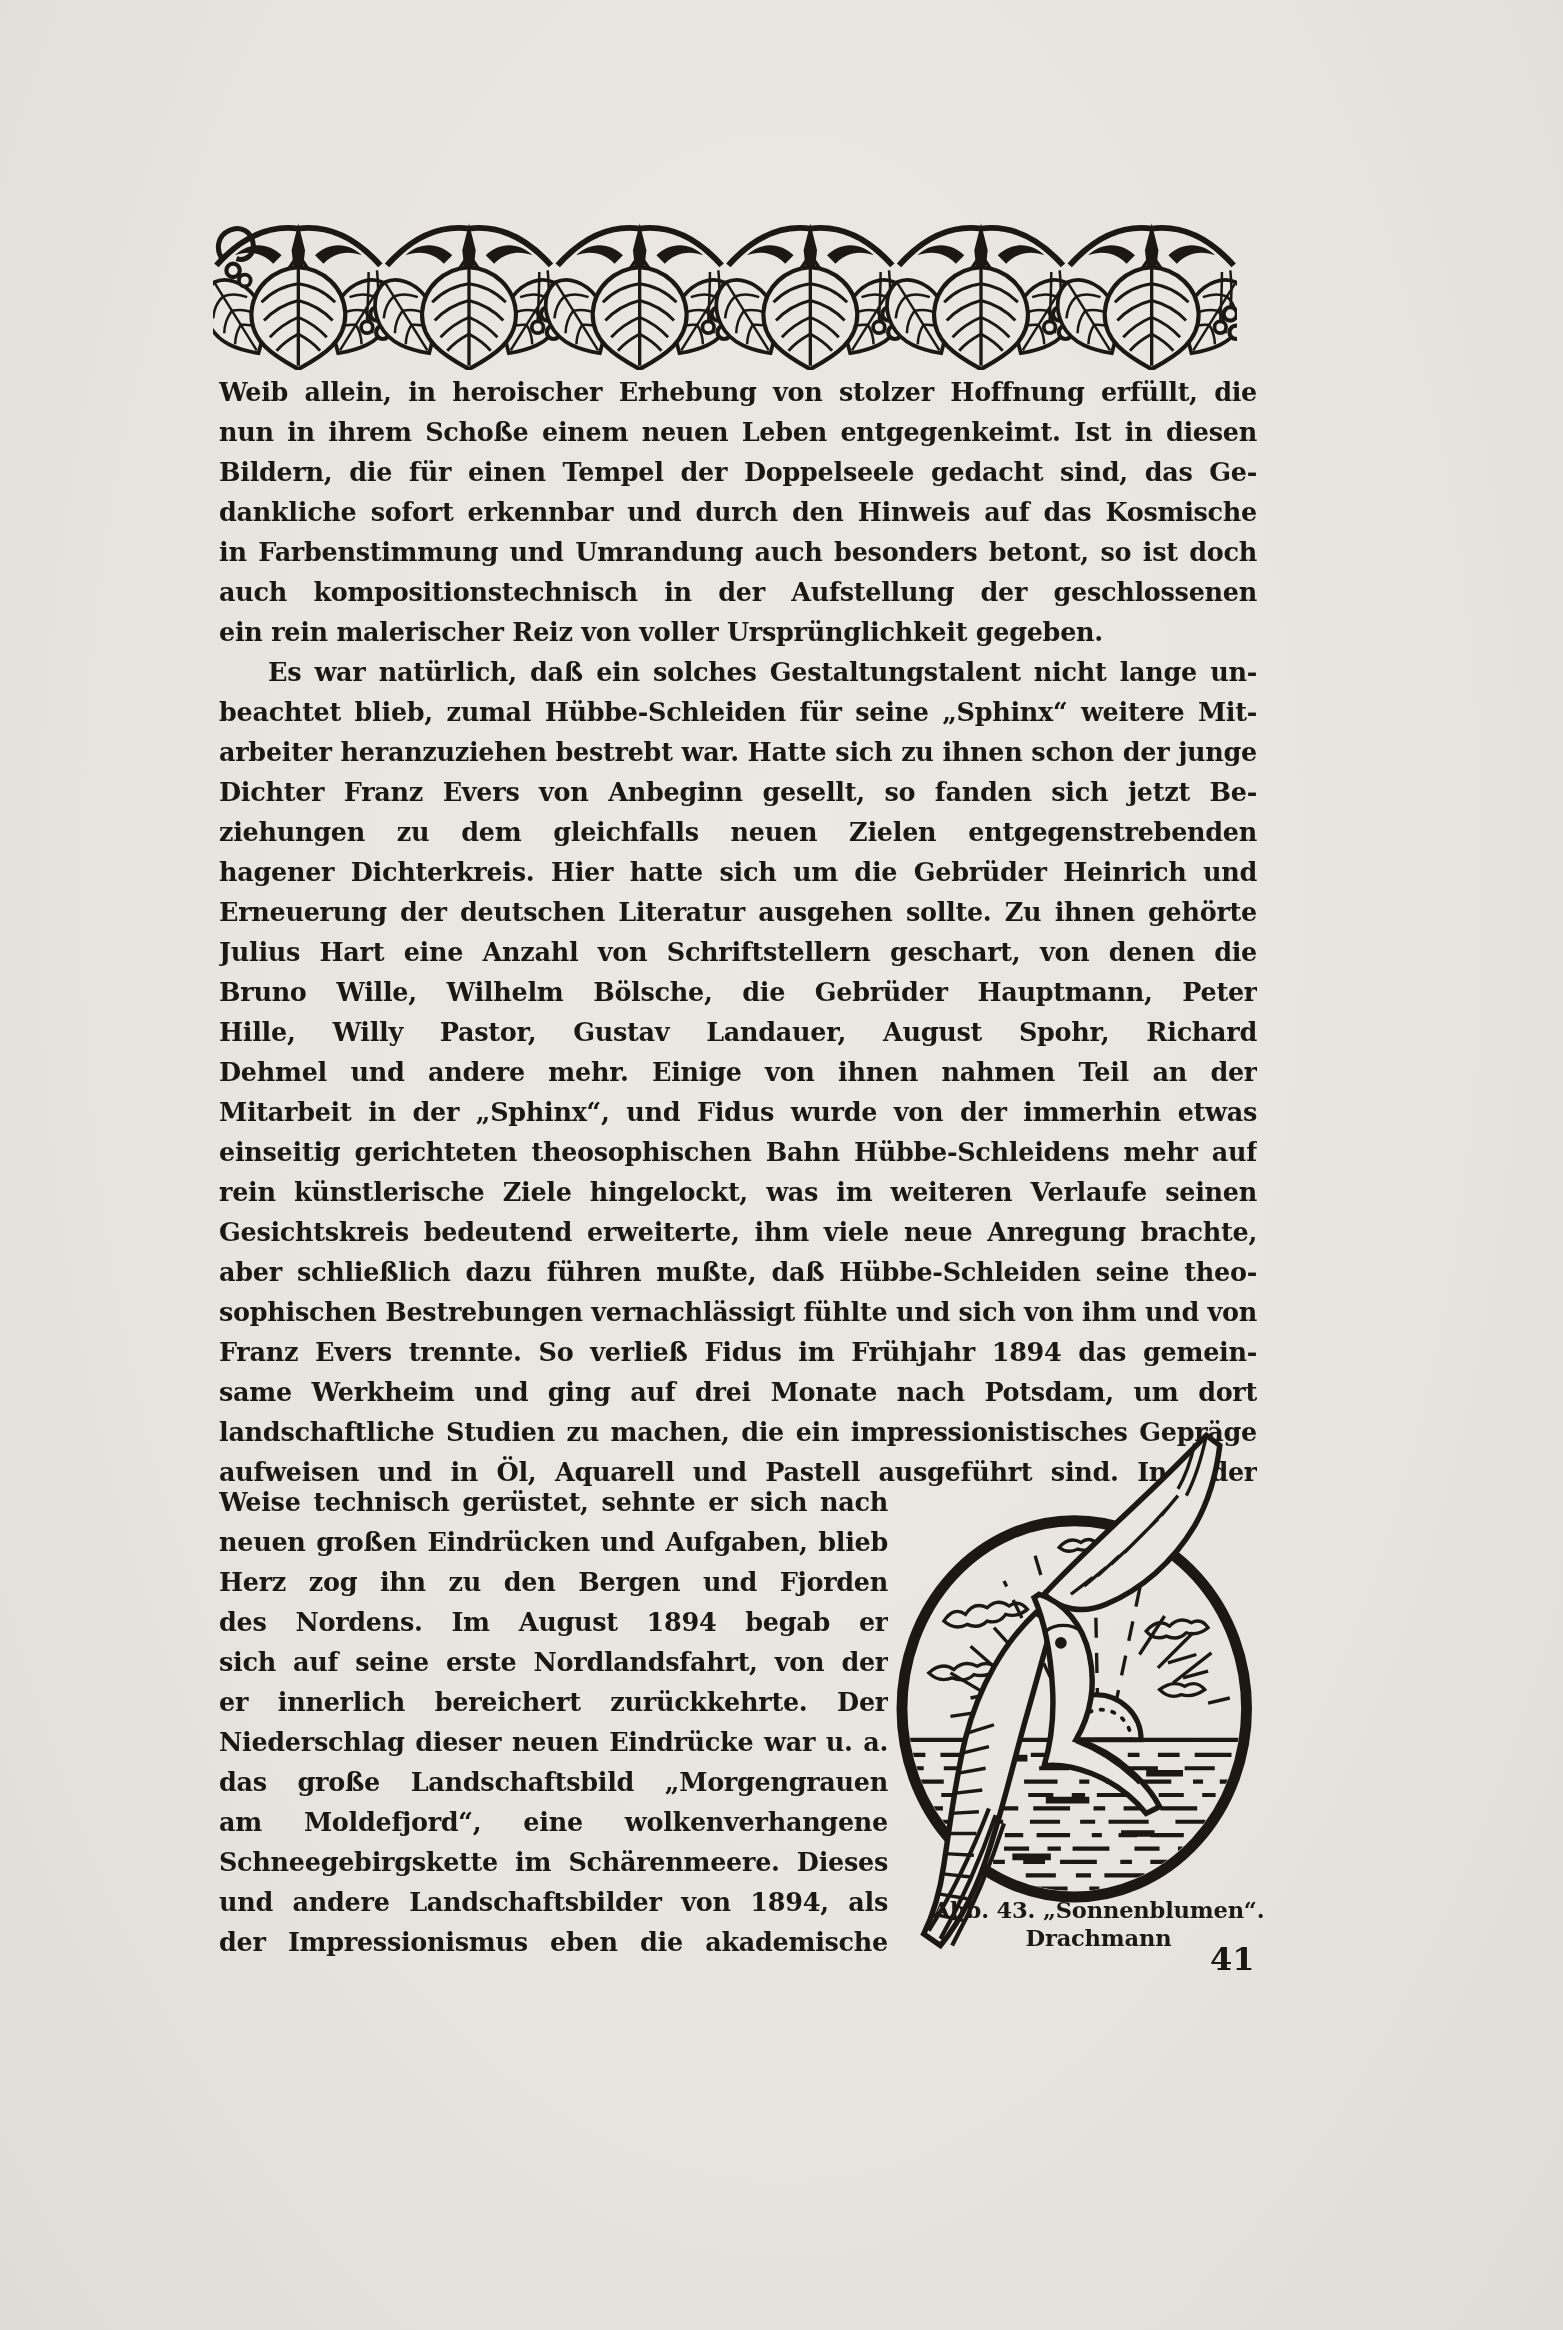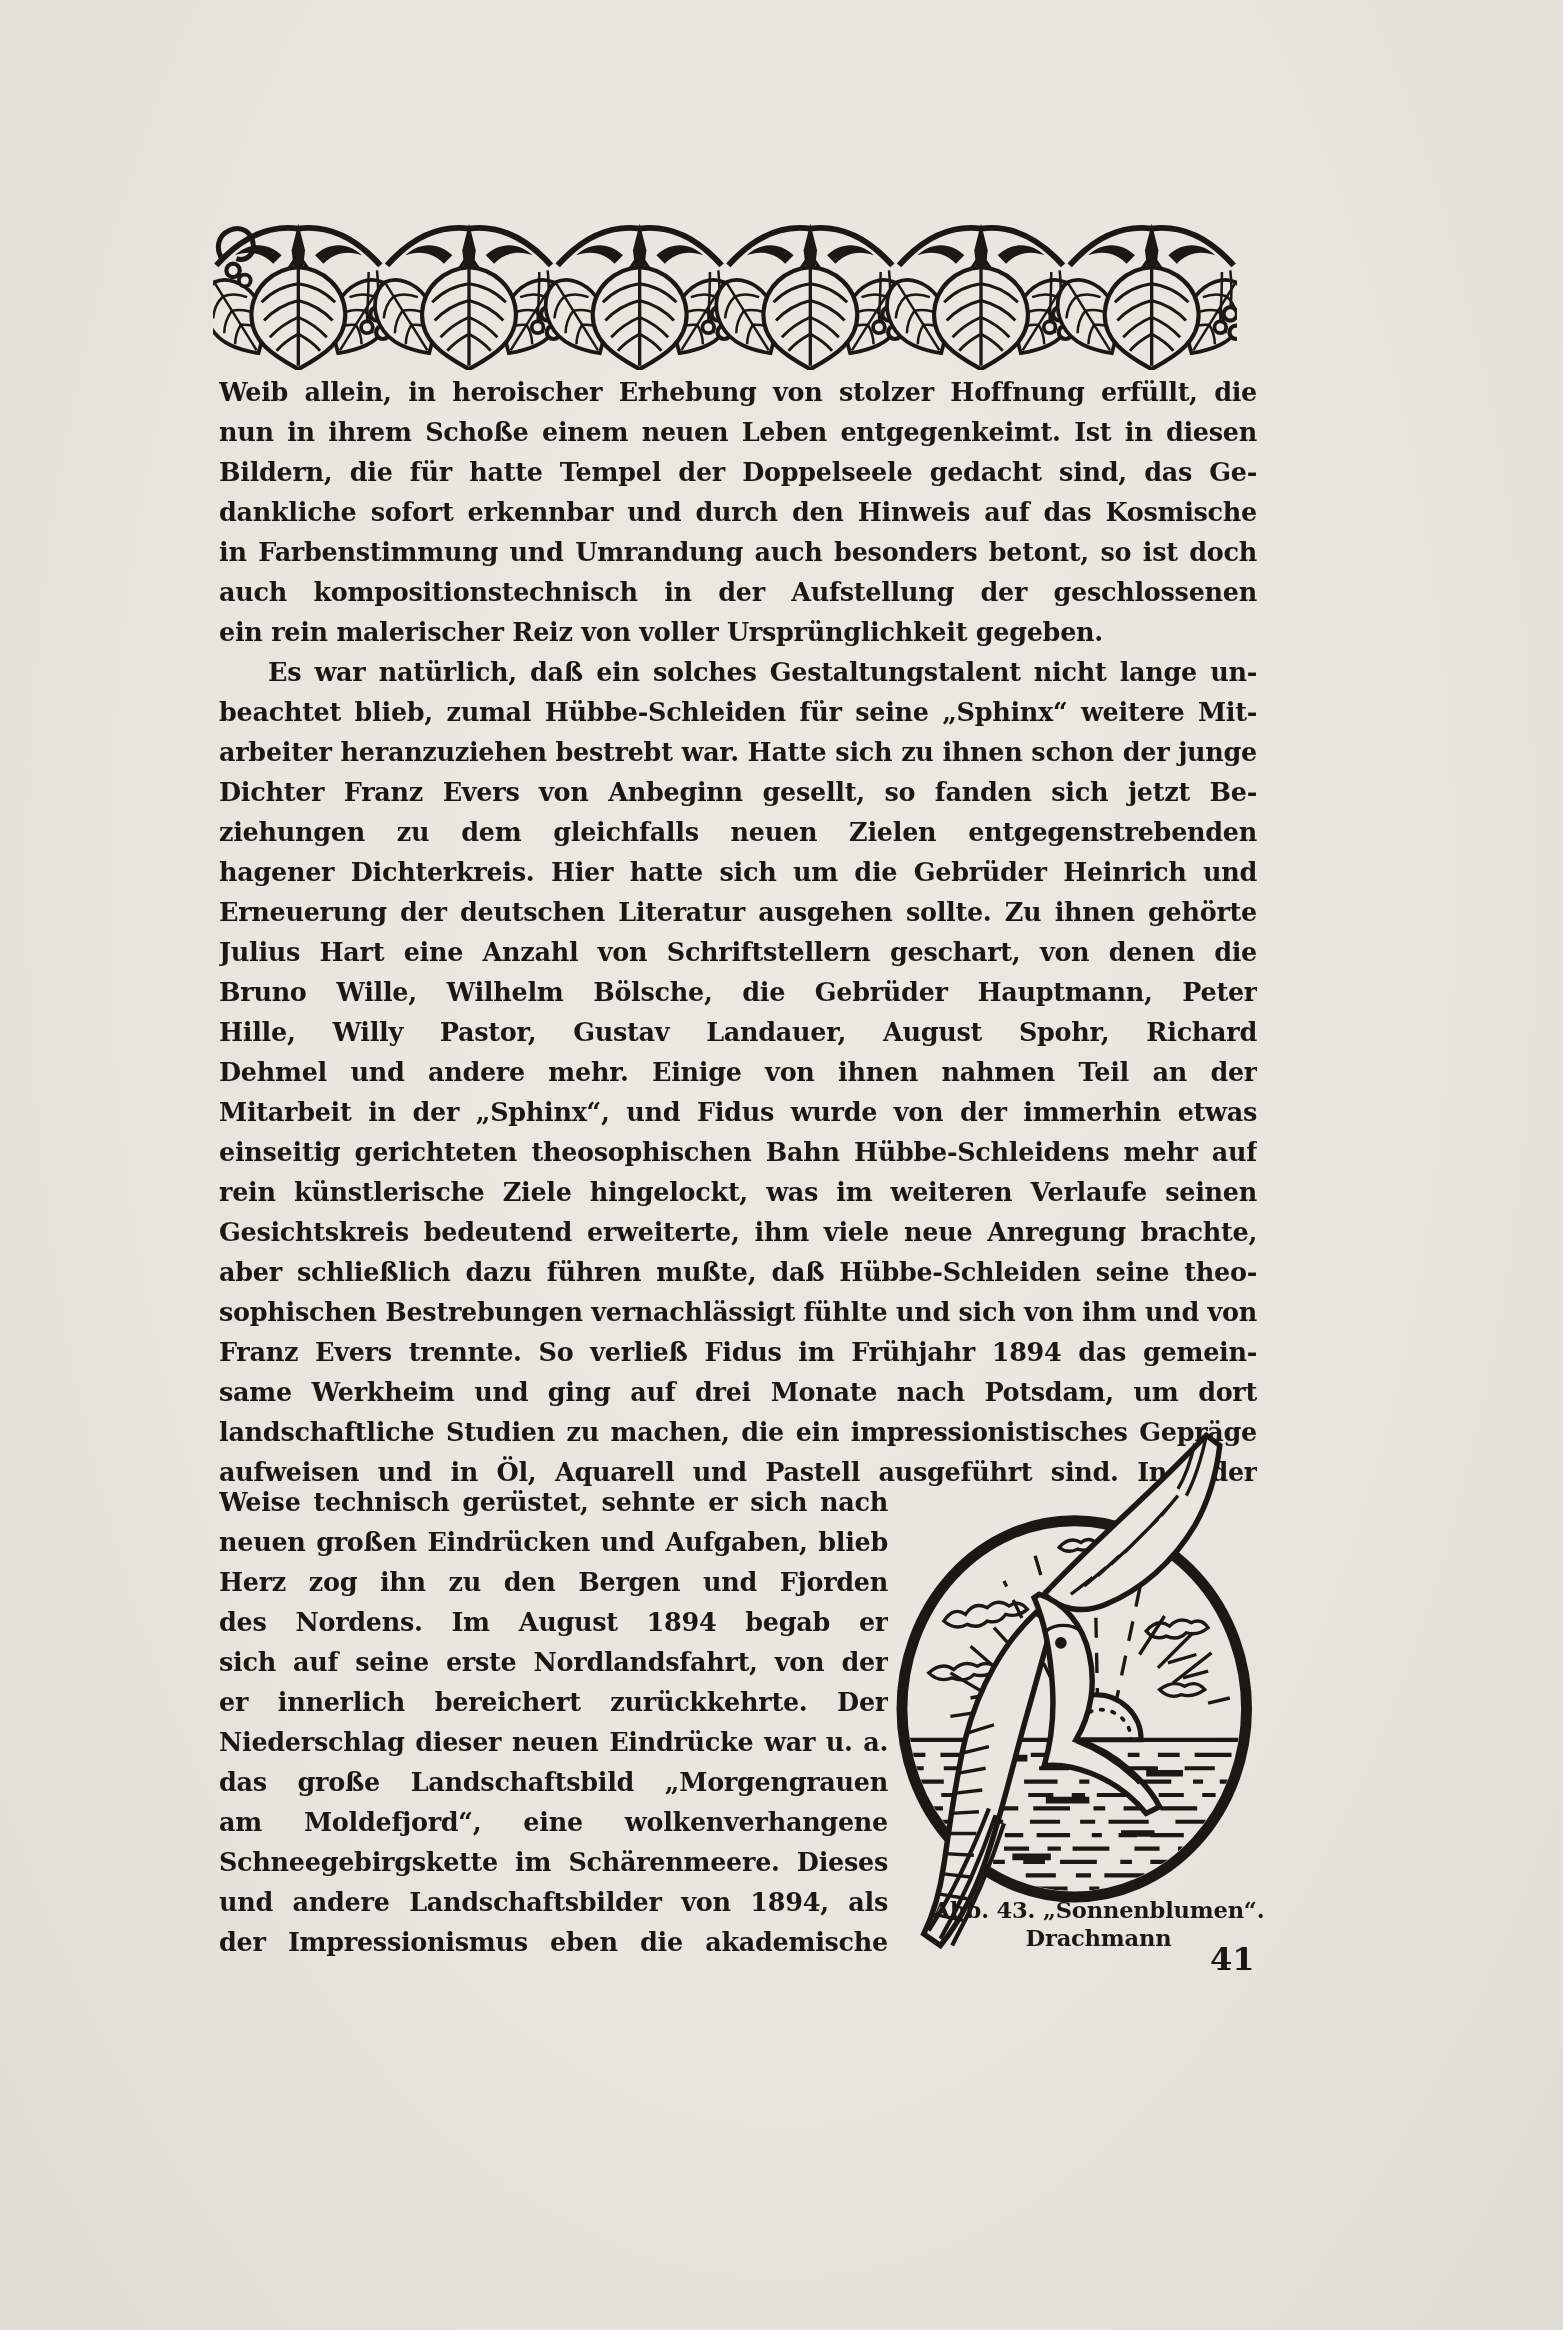--- a/index.html
+++ b/index.html
@@ -83,21 +83,21 @@
       <use href="#lu" x="1020"></use>
 
     <path class="ink" stroke-width="6" d="M12 46 C2 32 6 16 20 10 C34 4 46 12 48 26 C50 38 40 48 28 44"></path>
     <circle class="leaf" stroke-width="5" cx="24" cy="58" r="8"></circle>
     <circle class="leaf" stroke-width="4.5" cx="38" cy="70" r="7"></circle>
   </svg>
 
   <div class="textblock fullblock">
     <div class="bline">Weib allein, in heroischer Erhebung von stolzer Hoffnung erfüllt, die</div>
     <div class="bline">nun in ihrem Schoße einem neuen Leben entgegenkeimt. Ist in diesen</div>
-    <div class="bline">Bildern, die für hatte Tempel der Doppelseele gedacht sind, das Ge-</div>
+    <div class="bline">Bildern, die für einen Tempel der Doppelseele gedacht sind, das Ge-</div>
     <div class="bline">dankliche sofort erkennbar und durch den Hinweis auf das Kosmische</div>
     <div class="bline">in Farbenstimmung und Umrandung auch besonders betont, so ist doch</div>
     <div class="bline">auch kompositionstechnisch in der Aufstellung der geschlossenen Gruppen</div>
     <div class="bline paraend">ein rein malerischer Reiz von voller Ursprünglichkeit gegeben.</div>
     <div class="bline indent">Es war natürlich, daß ein solches Gestaltungstalent nicht lange un-</div>
     <div class="bline">beachtet blieb, zumal Hübbe-Schleiden für seine „Sphinx“ weitere Mit-</div>
     <div class="bline">arbeiter heranzuziehen bestrebt war. Hatte sich zu ihnen schon der junge</div>
     <div class="bline">Dichter Franz Evers von Anbeginn gesellt, so fanden sich jetzt Be-</div>
     <div class="bline">ziehungen zu dem gleichfalls neuen Zielen entgegenstrebenden Friedrichs-</div>
     <div class="bline">hagener Dichterkreis. Hier hatte sich um die Gebrüder Heinrich und</div>

